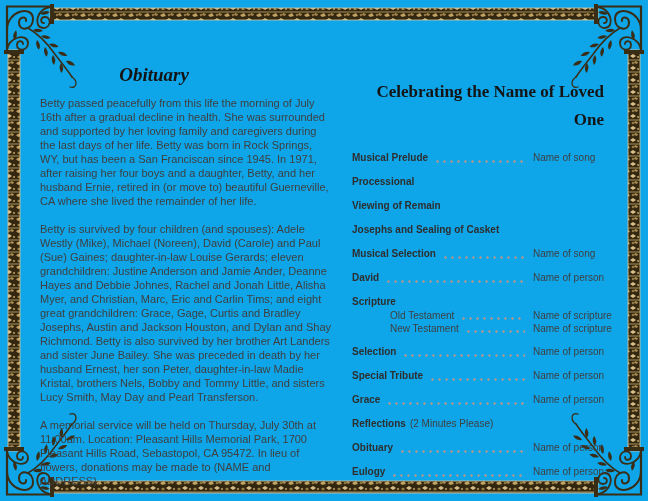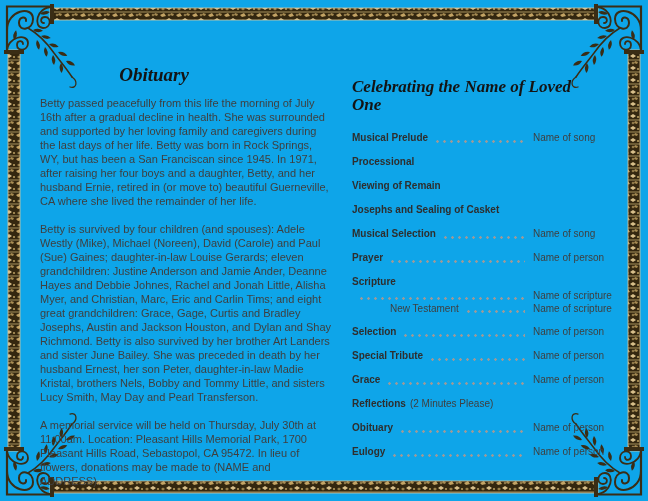--- a/index.html
+++ b/index.html
@@ -15,23 +15,23 @@
   .col-left{left:40px;top:64px;width:292px;}
   .col-right{left:352px;top:78px;width:278px;}
   .ltitle{
     font-family:"Liberation Serif","DejaVu Serif",serif;
     font-style:italic;font-weight:bold;
     font-size:19px;line-height:22px;color:#141414;
     text-align:center;margin:0 64px 10px 0;
   }
   .rtitle{
     font-family:"Liberation Serif","DejaVu Serif",serif;
-    font-style:italic;font-weight:bold;
-    font-size:17px;line-height:18px;color:#141414;
-    text-align:left;margin:0 26px 17px 0;
+    font-weight:bold;
+    font-size:17px;line-height:28px;color:#141414;
+    text-align:right;margin:0 26px 17px 0;
   }
   .para{
     margin:8px 0 14px 0;
     font-size:11px;line-height:14px;color:#3f3f3f;
   }
   .pitem{margin:0 0 10px 0;}
   .prow{
     display:flex;align-items:center;
     font-size:10px;line-height:14px;color:#3f3f3f;
   }
@@ -149,30 +149,31 @@
         </div>
         <div class="pitem">
           <div class="prow">
             <span class="plbl">Musical Selection</span>
             <span class="leader"></span>
             <span class="pval">Name of song</span>
           </div>
         </div>
         <div class="pitem">
           <div class="prow">
-            <span class="plbl">Prayer</span>
+            <span class="plbl">David</span>
             <span class="leader"></span>
             <span class="pval">Name of person</span>
           </div>
         </div>
         <div class="pitem">
           <div class="prow">
             <span class="plbl">Scripture</span>
           </div>
           <div class="prow sub">
+            <span class="plbl">Old Testament</span>
             <span class="leader"></span>
             <span class="pval">Name of scripture</span>
           </div>
           <div class="prow sub">
             <span class="plbl">New Testament</span>
             <span class="leader"></span>
             <span class="pval">Name of scripture</span>
           </div>
         </div>
         <div class="pitem">

